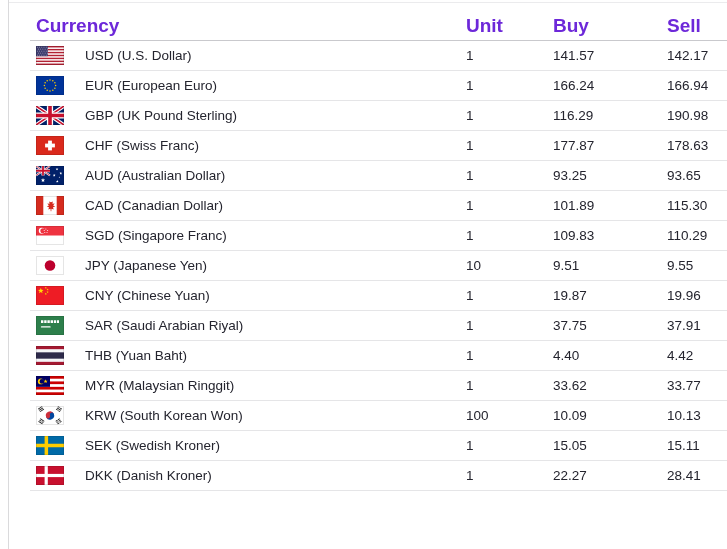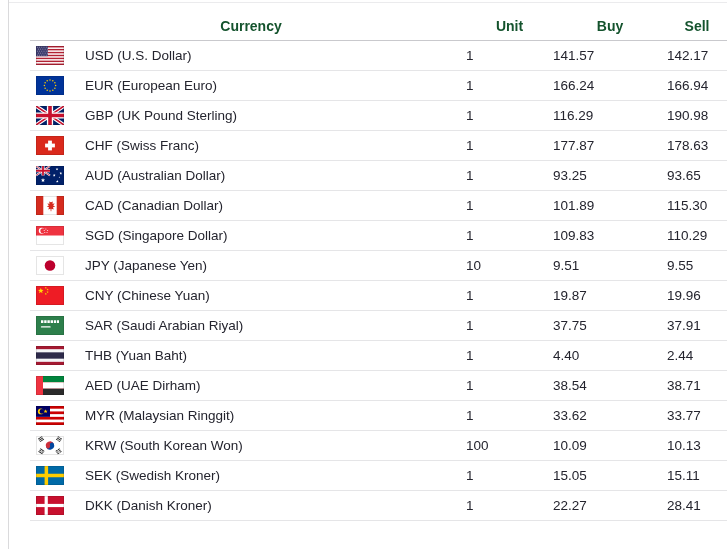--- a/index.html
+++ b/index.html
@@ -11,21 +11,21 @@
   }
   .left-line{position:absolute;left:8px;top:0;bottom:0;width:1px;background:#dadadc}
   .top-line{position:absolute;left:9px;right:0;top:2px;height:1px;background:#ebebed}
   .panel{margin:3px 0 0 30px}
   table{border-collapse:collapse;width:697px;table-layout:fixed}
   col.c-currency{width:436px}
   col.c-unit{width:87px}
   col.c-buy{width:114px}
   col.c-sell{width:60px}
   th{
-    text-align:center;font-size:14px;font-weight:700;color:#14532d;
+    text-align:left;font-size:19px;font-weight:700;color:#6d28d9;
     height:29px;padding:8px 0 0 0;vertical-align:middle;
     border-bottom:1px solid #c9c9cd;
   }
   th.first{padding-left:6px}
   td{
     height:29px;padding:0;vertical-align:middle;
     font-size:13.5px;color:#24242e;
     border-bottom:1px solid #e5e5e7;
     white-space:nowrap;overflow:hidden;
   }
@@ -183,21 +183,21 @@
           <td class="currency"><span class="flag"><svg viewBox="0 0 28 19" width="28" height="19">
                 <rect width="28" height="19" fill="#fff"></rect>
                 <rect width="28" height="9.5" fill="#EF3340"></rect>
                 <circle cx="5.8" cy="4.75" r="3" fill="#fff"></circle>
                 <circle cx="6.9" cy="4.75" r="2.55" fill="#EF3340"></circle>
                 <circle cx="9.9" cy="3.1" r="0.5" fill="#fff"></circle>
                 <circle cx="11.6" cy="4.4" r="0.5" fill="#fff"></circle>
                 <circle cx="11" cy="6.4" r="0.5" fill="#fff"></circle>
                 <circle cx="8.8" cy="6.4" r="0.5" fill="#fff"></circle>
                 <circle cx="8.2" cy="4.4" r="0.5" fill="#fff"></circle>
-              </svg></span><span class="cur-label">SGD (Singapore Dollar)</span></td>
+              </svg></span><span class="cur-label">SGD (Singapore Franc)</span></td>
           <td>1</td>
           <td>109.83</td>
           <td>110.29</td>
         </tr>
         <tr>
           <td class="currency"><span class="flag"><svg viewBox="0 0 28 19" width="28" height="19">
                 <rect width="28" height="19" fill="#fff"></rect>
                 <circle cx="14" cy="9.5" r="5.3" fill="#BC002D"></circle>
               </svg></span><span class="cur-label">JPY (Japanese Yen)</span></td>
           <td>10</td>
@@ -230,32 +230,21 @@
           <td>37.91</td>
         </tr>
         <tr>
           <td class="currency"><span class="flag"><svg viewBox="0 0 28 19" width="28" height="19">
                 <rect width="28" height="19" fill="#A51931"></rect>
                 <rect y="3.17" width="28" height="12.66" fill="#F4F5F8"></rect>
                 <rect y="6.33" width="28" height="6.34" fill="#2D2A4A"></rect>
               </svg></span><span class="cur-label">THB (Yuan Baht)</span></td>
           <td>1</td>
           <td>4.40</td>
-          <td>2.44</td>
-        </tr>
-        <tr>
-          <td class="currency"><span class="flag"><svg viewBox="0 0 28 19" width="28" height="19">
-                <rect width="28" height="19" fill="#EF3340"></rect>
-                <rect x="7" width="21" height="6.33" fill="#00843D"></rect>
-                <rect x="7" y="6.33" width="21" height="6.34" fill="#fff"></rect>
-                <rect x="7" y="12.67" width="21" height="6.33" fill="#2b2b2b"></rect>
-              </svg></span><span class="cur-label">AED (UAE Dirham)</span></td>
-          <td>1</td>
-          <td>38.54</td>
-          <td>38.71</td>
+          <td>4.42</td>
         </tr>
         <tr>
           <td class="currency"><span class="flag"><svg viewBox="0 0 28 19" width="28" height="19">
                 <rect width="28" height="19" fill="#fff"></rect>
                 <rect y="0.00" width="28" height="2.71" fill="#CC0001"></rect>
                 <rect y="5.43" width="28" height="2.71" fill="#CC0001"></rect>
                 <rect y="10.86" width="28" height="2.71" fill="#CC0001"></rect>
                 <rect y="16.29" width="28" height="2.71" fill="#CC0001"></rect>
                 <rect width="14" height="10.86" fill="#010066"></rect>
                 <circle cx="4.8" cy="5.4" r="2.9" fill="#FFCC00"></circle>

